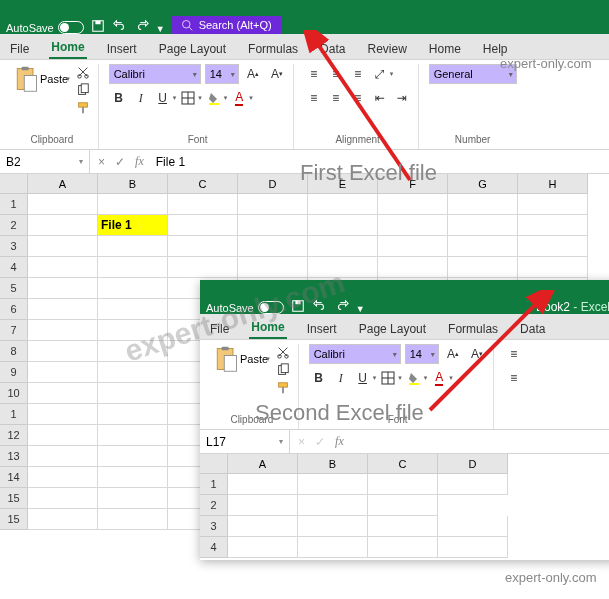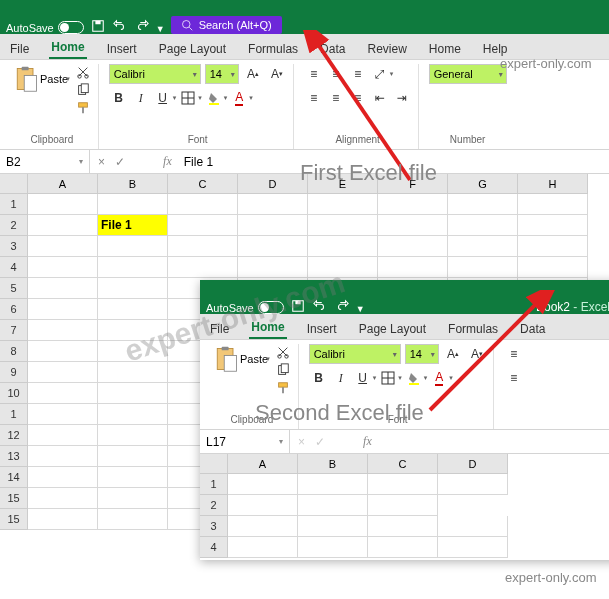--- a/index.html
+++ b/index.html
@@ -24,35 +24,35 @@
 
 .ribbon { background: #fff; height: 90px; padding: 4px 6px 0; display: flex; gap: 4px; border-bottom: 1px solid #d4d4d4; }
 .group { border-right: 1px solid #e0e0e0; padding: 0 6px 2px; display: flex; flex-direction: column; justify-content: space-between; }
 .group-label { font-size: 10px; color: #666; text-align: center; padding-bottom: 2px; }
 .group-body { display: flex; gap: 4px; align-items: flex-start; }
 .paste-big { display: flex; flex-direction: row; align-items: center; font-size: 11px; cursor: pointer; }
 .paste-big svg { width: 28px; height: 30px; }
 .mini-col { display: flex; flex-direction: column; gap: 2px; }
 .mini-btn { width: 18px; height: 16px; display: flex; align-items: center; justify-content: center; cursor: pointer; }
 .font-row { display: flex; gap: 4px; align-items: center; margin-bottom: 4px; }
-.combo { border: 1px solid #c8c8c8; height: 20px; font-size: 11px; padding: 0 16px 0 4px; background: #bef264; display: flex; align-items: center; position: relative; }
+.combo { border: 1px solid #c8c8c8; height: 20px; font-size: 11px; padding: 0 16px 0 4px; background: #c4b5fd; display: flex; align-items: center; position: relative; }
 .combo::after { content: "▾"; position: absolute; right: 3px; font-size: 8px; color: #666; }
 .combo.font { width: 92px; }
 .combo.size { width: 34px; }
 .btn-row { display: flex; gap: 2px; align-items: center; }
 .rb { width: 20px; height: 20px; display: flex; align-items: center; justify-content: center; font-size: 12px; cursor: pointer; color: #333; }
 .rb.bold { font-weight: bold; }
 .rb.italic { font-style: italic; font-family: serif; }
 .rb.under { text-decoration: underline; }
 .dd { font-size: 7px; color: #666; margin-left: -2px; }
 
 .namebox-row { display: flex; align-items: center; height: 24px; border-bottom: 1px solid #d4d4d4; font-size: 12px; }
 .namebox { width: 90px; border-right: 1px solid #d4d4d4; padding: 0 6px; display: flex; align-items: center; justify-content: space-between; height: 100%; }
 .fx-icons { display: flex; align-items: center; gap: 10px; padding: 0 8px; color: #888; }
-.fx-icons .fx { font-style: italic; font-family: serif; margin-left: 28px; }
+.fx-icons .fx { font-style: italic; font-family: serif; }
 .formula-text { flex: 1; padding: 0 4px; }
 
 .sheet { display: flex; background: #fff; }
 .rowheads { display: flex; flex-direction: column; }
 .corner { width: 28px; height: 20px; background: #e6e6e6; border-right: 1px solid #ccc; border-bottom: 1px solid #ccc; }
 .rowhead { width: 28px; height: 21px; background: #e6e6e6; border-right: 1px solid #ccc; border-bottom: 1px solid #ccc; font-size: 11px; display: flex; align-items: center; justify-content: center; color: #333; }
 .gridwrap { flex: 1; }
 .colheads { display: flex; }
 .colhead { width: 70px; height: 20px; background: #e6e6e6; border-right: 1px solid #ccc; border-bottom: 1px solid #ccc; font-size: 11px; display: flex; align-items: center; justify-content: center; }
 .gridrows { }
@@ -205,21 +205,21 @@
           <div class="rb">≡</div>
           <div class="rb">⇤</div>
           <div class="rb">⇥</div>
         </div>
       </div>
       <div class="group-label">Alignment</div>
     </div>
 
     <div class="group" style="border-right:none;">
       <div>
-        <div class="combo" style="width:78px">
+        <div class="combo" style="width:88px">
             <span>General</span>
           </div>
       </div>
       <div class="group-label">Number</div>
     </div>
   </div>
 
   <div class="namebox-row">
     <div class="namebox">
         <span>B2</span>

